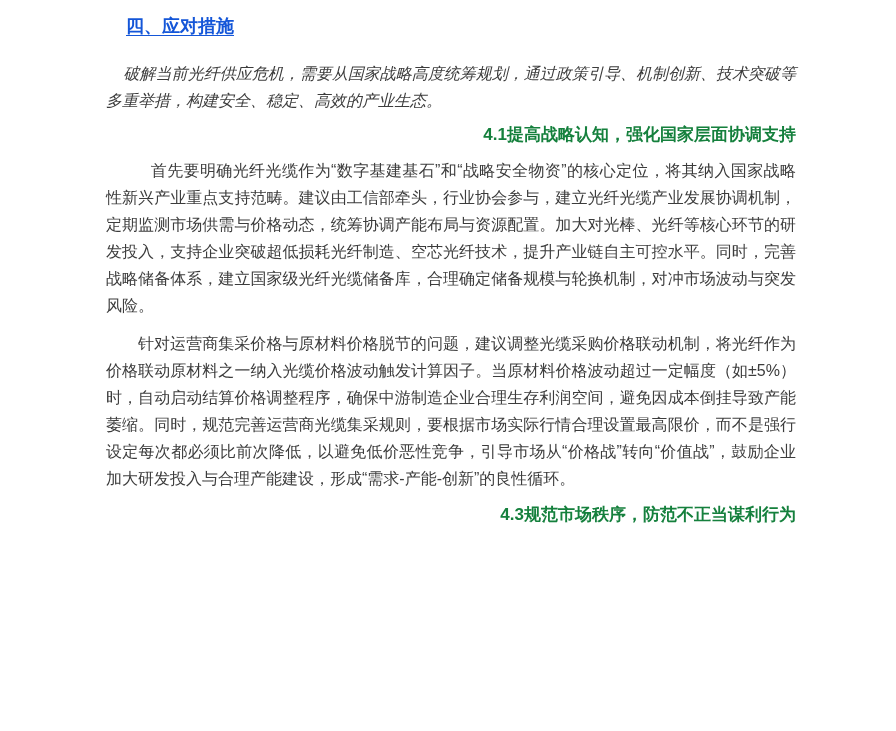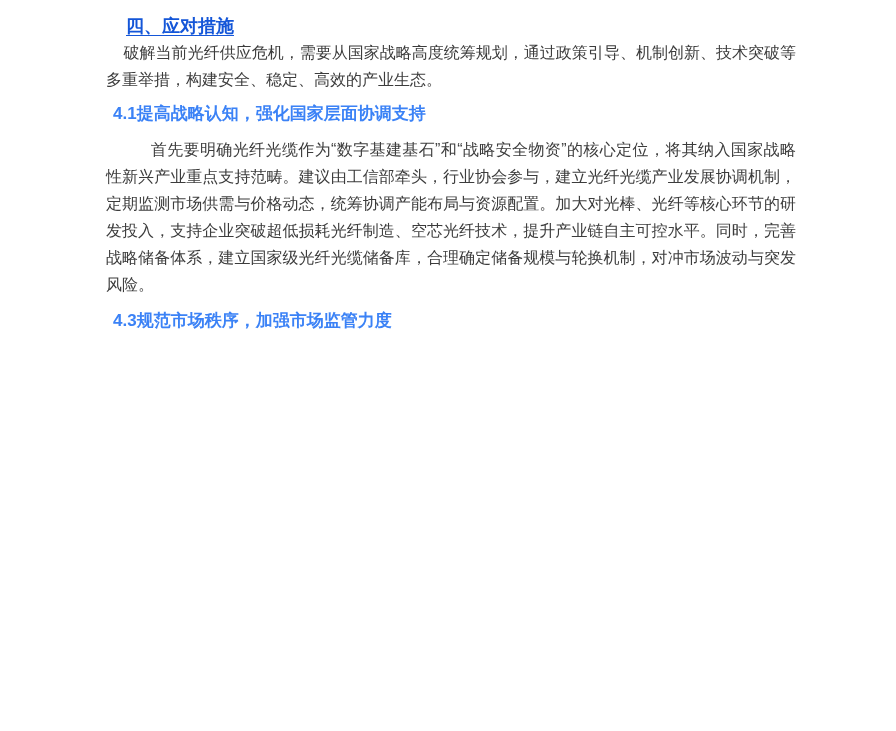--- a/index.html
+++ b/index.html
@@ -34,40 +34,42 @@
     line-height: 27px;
     text-align: justify;
     color: #3c3c3c;
     word-break: break-all;
   }
   .sub-heading {
     margin: 10px 0 0 7px;
     font-size: 17px;
     line-height: 22px;
     font-weight: bold;
-    color: #3b82f6;
+    color: #15803d;
+    text-align: right;
   }
-  .p-intro { text-indent: 1.1em; }
+  .p-intro { margin-top: 21px; text-indent: 1.1em; font-style: italic; }
   .p-s1    { margin-top: 11px; text-indent: 2.8em; }
   .p-s2    { margin-top: 11px; text-indent: 2em; }
   .sub-42  { margin-top: 10px; }
   .sub-43  { margin-top: 12px; }
   .p-s3    { margin-top: 12px; text-indent: 1.1em; }
 </style>
 </head>
 <body>
 
 <div class="page">
 
   <h1 class="doc-title">四、应对措施</h1>
 
   <p class="para p-intro">破解当前光纤供应危机，需要从国家战略高度统筹规划，通过政策引导、机制创新、技术突破等多重举措，构建安全、稳定、高效的产业生态。</p>
 
   <h2 class="sub-heading">4.1提高战略认知，强化国家层面协调支持</h2>
 
   <p class="para p-s1">首先要明确光纤光缆作为“数字基建基石”和“战略安全物资”的核心定位，将其纳入国家战略性新兴产业重点支持范畴。建议由工信部牵头，行业协会参与，建立光纤光缆产业发展协调机制，定期监测市场供需与价格动态，统筹协调产能布局与资源配置。加大对光棒、光纤等核心环节的研发投入，支持企业突破超低损耗光纤制造、空芯光纤技术，提升产业链自主可控水平。同时，完善战略储备体系，建立国家级光纤光缆储备库，合理确定储备规模与轮换机制，对冲市场波动与突发风险。</p>
 
 
+  <p class="para p-s2">针对运营商集采价格与原材料价格脱节的问题，建议调整光缆采购价格联动机制，将光纤作为价格联动原材料之一纳入光缆价格波动触发计算因子。当原材料价格波动超过一定幅度（如±5%）时，自动启动结算价格调整程序，确保中游制造企业合理生存利润空间，避免因成本倒挂导致产能萎缩。同时，规范完善运营商光缆集采规则，要根据市场实际行情合理设置最高限价，而不是强行设定每次都必须比前次降低，以避免低价恶性竞争，引导市场从“价格战”转向“价值战”，鼓励企业加大研发投入与合理产能建设，形成“需求-产能-创新”的良性循环。</p>
 
-  <h2 class="sub-heading sub-43">4.3规范市场秩序，加强市场监管力度</h2>
+  <h2 class="sub-heading sub-43">4.3规范市场秩序，防范不正当谋利行为</h2>
 
 
 </div>
 
 </body></html>

